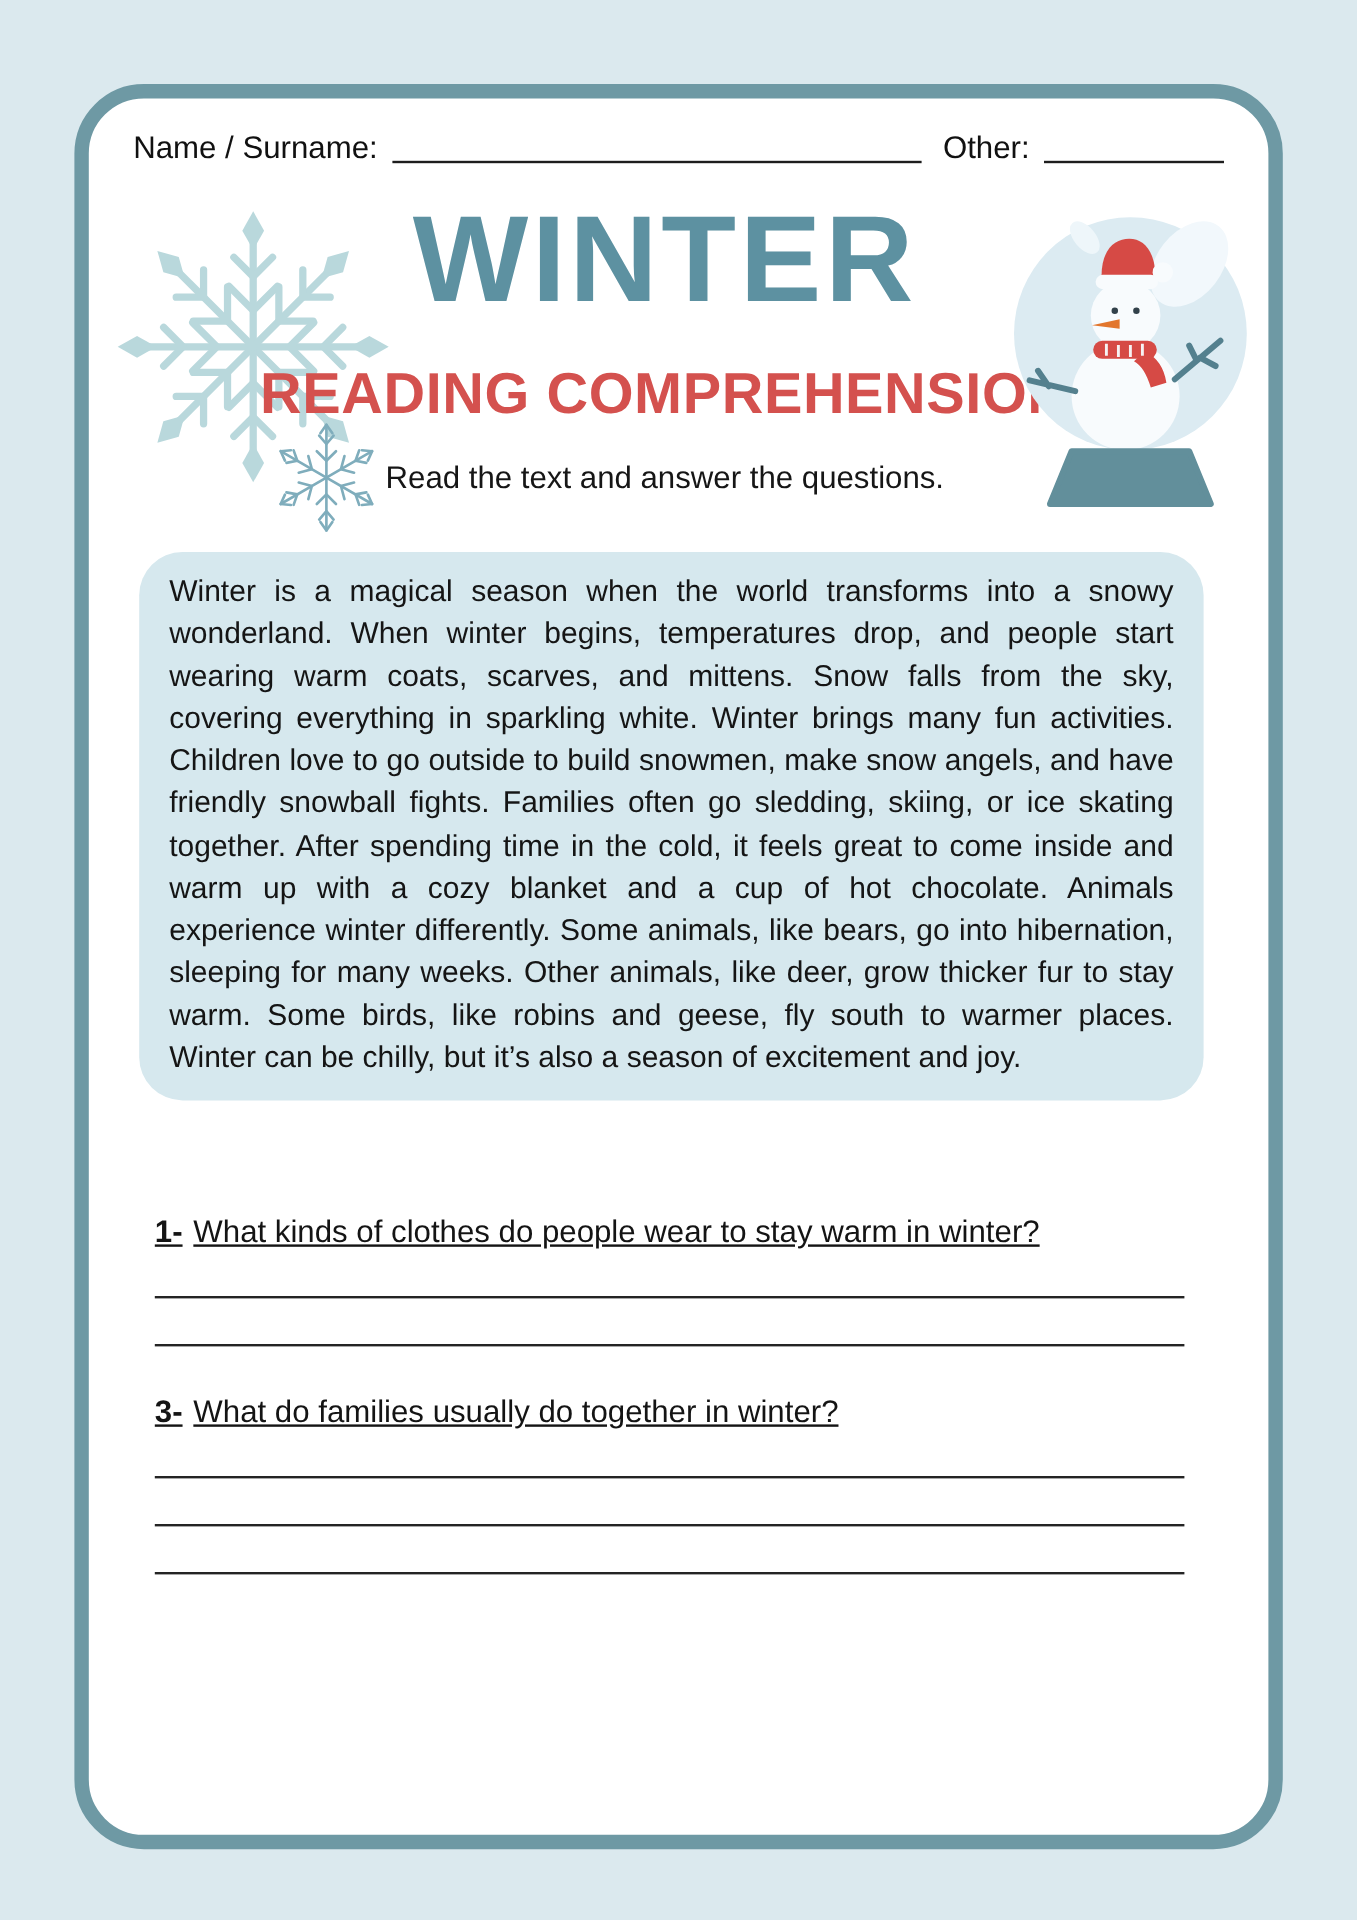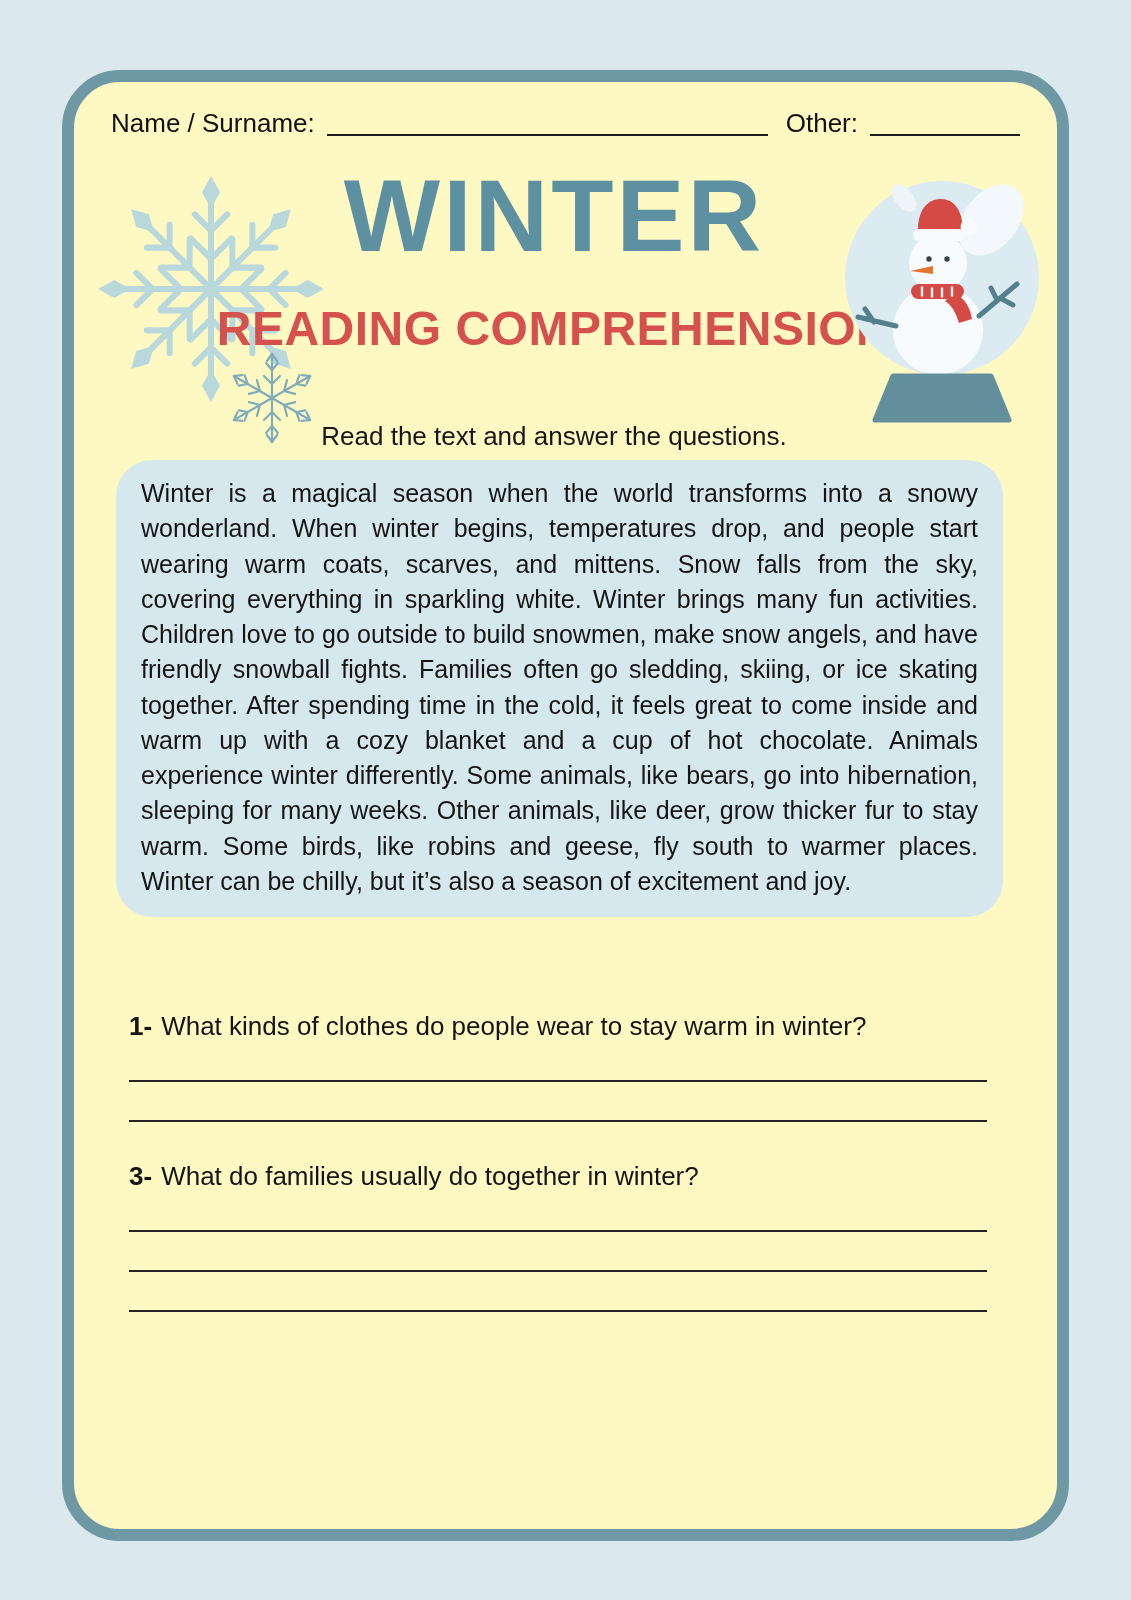--- a/index.html
+++ b/index.html
@@ -12,21 +12,21 @@
   }
   .page {
     position: relative;
     width: 1131px;
     height: 1600px;
   }
   .card {
     position: absolute;
     left: 62px; top: 70px;
     width: 1007px; height: 1471px;
-    background: #fef9c3;
+    background: #ffffff;
     border: 12px solid #6e99a4;
     border-radius: 58px;
   }
   .card-inner { position: absolute; inset: 0; }
 
   
   .header-row {
     position: absolute;
     top: 24px; left: 37px; right: 37px;
     display: flex;
@@ -61,21 +61,21 @@
     font-size: 102px; font-weight: bold; letter-spacing: 3px;
     color: #5d91a1;
   }
   .hero-subtitle {
     position: absolute; left: 0; top: 219px; width: 100%;
     font-size: 48px; font-weight: bold; letter-spacing: 0.5px;
     color: #d4514e;
   }
   .hero-instruction {
     position: absolute; left: 0; top: 301px; width: 100%;
-    font-size: 26px; color: #161616; margin-top: 38px;
+    font-size: 26px; color: #161616;
   }
   .globe {
     position: absolute; right: 14px; top: 84px;
     width: 202px; height: 262px;
   }
 
   
   .passage-box {
     position: absolute;
     left: 42px; top: 378px; width: 887px;
@@ -92,20 +92,21 @@
 
   
   .questions {
     position: absolute;
     left: 55px; top: 916px; width: 858px;
   }
   .question { margin-bottom: 26px; }
   .q-text {
     font-size: 26px; line-height: 32px; color: #141414;
     padding-top: 12px;
+    text-decoration: underline;
   }
   .q-num { font-weight: bold; margin-right: 9px; }
   .a-line {
     margin-top: 38px;
     border-bottom: 2.5px solid #242424;
     height: 2px;
     width: 100%;
   }
 </style>
 </head>

